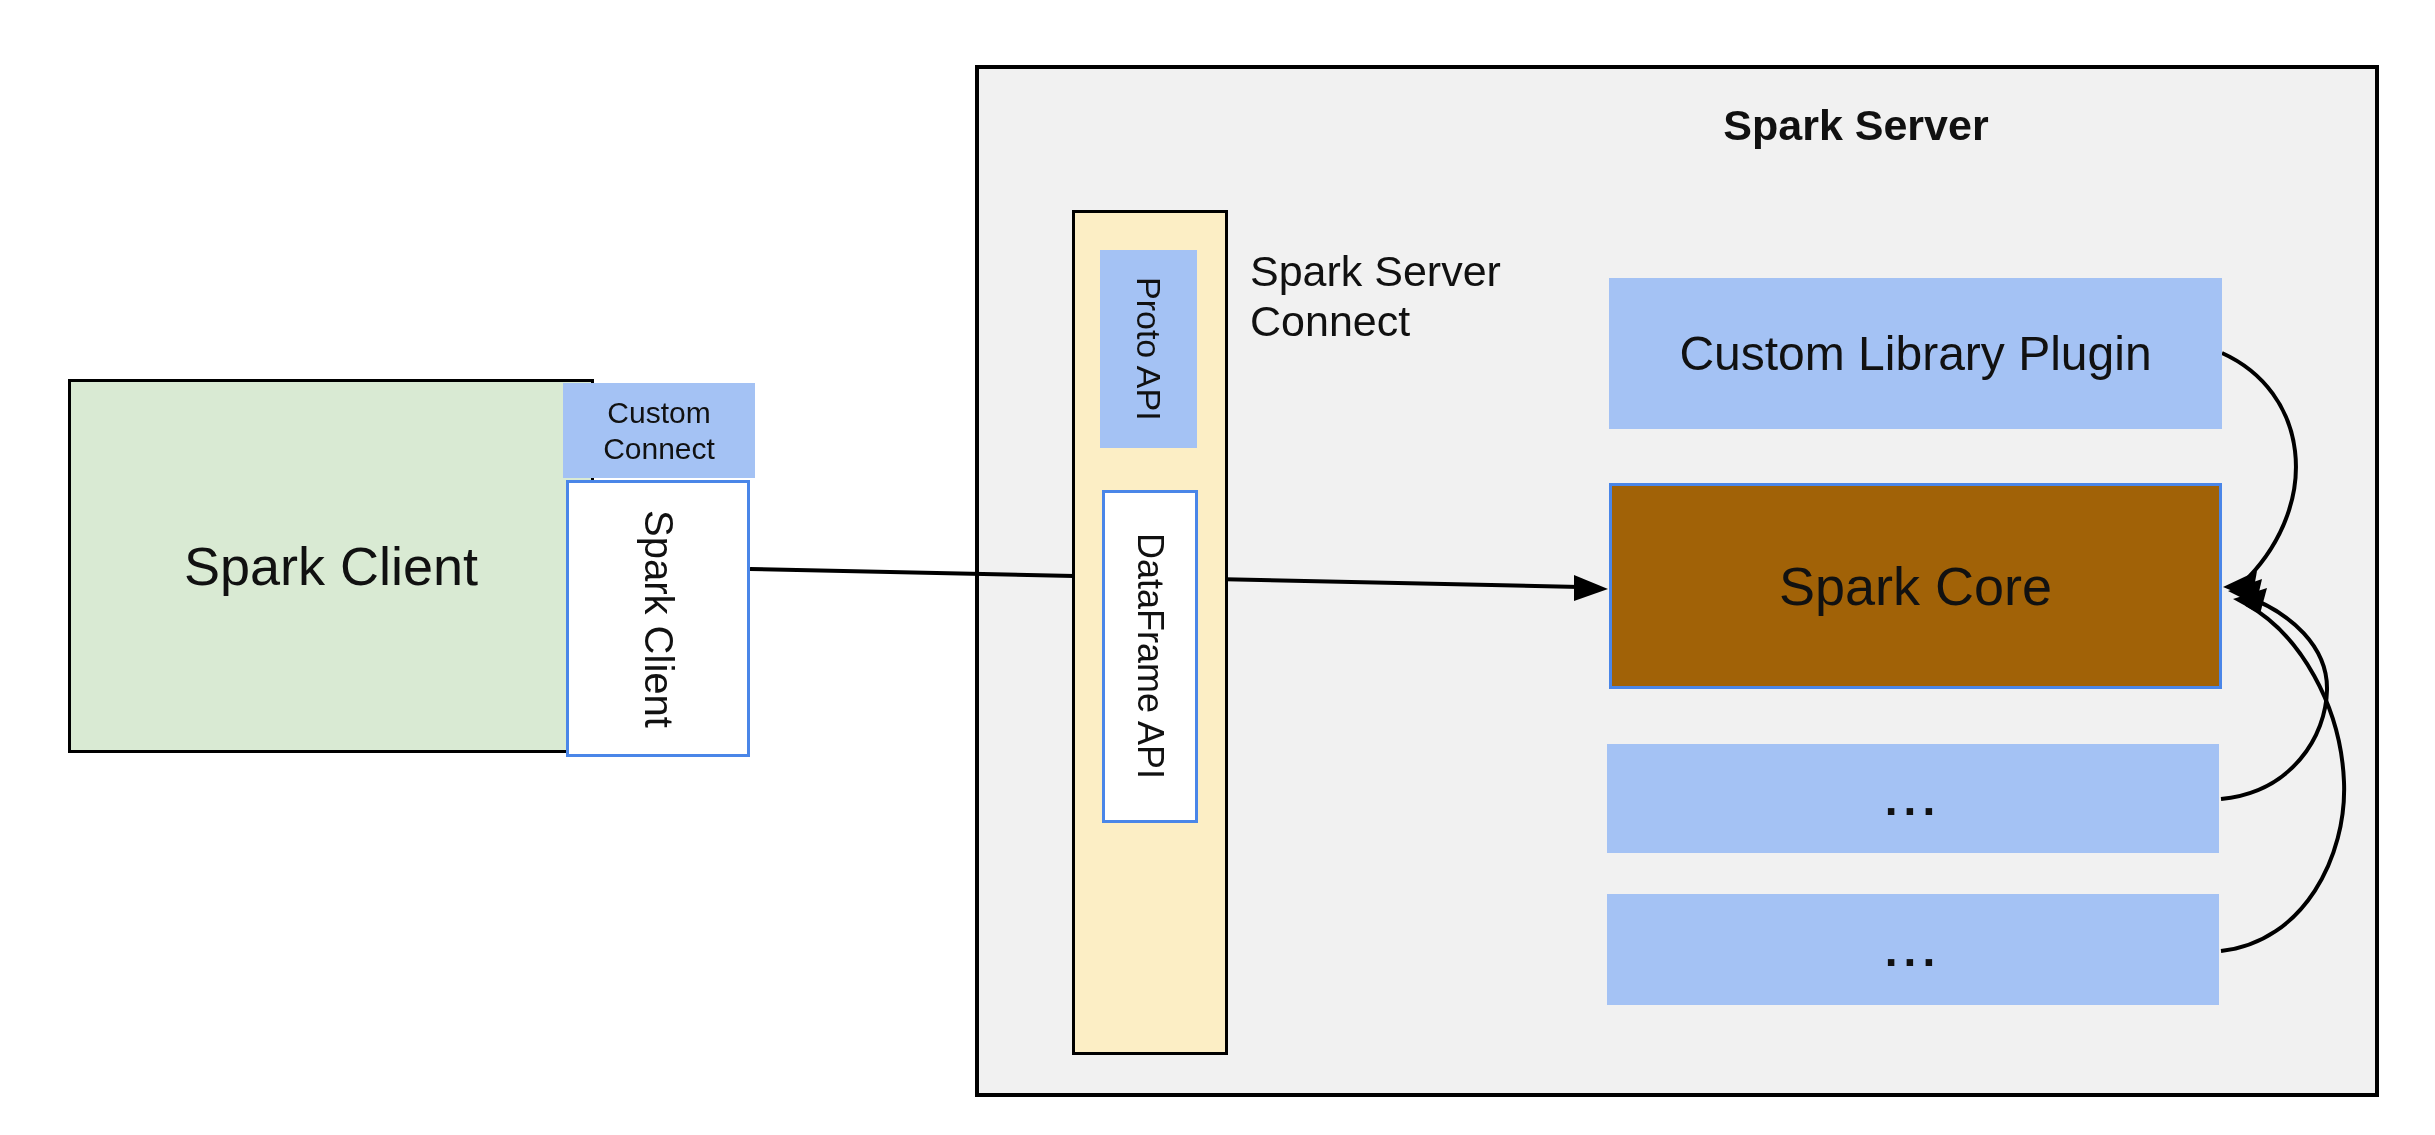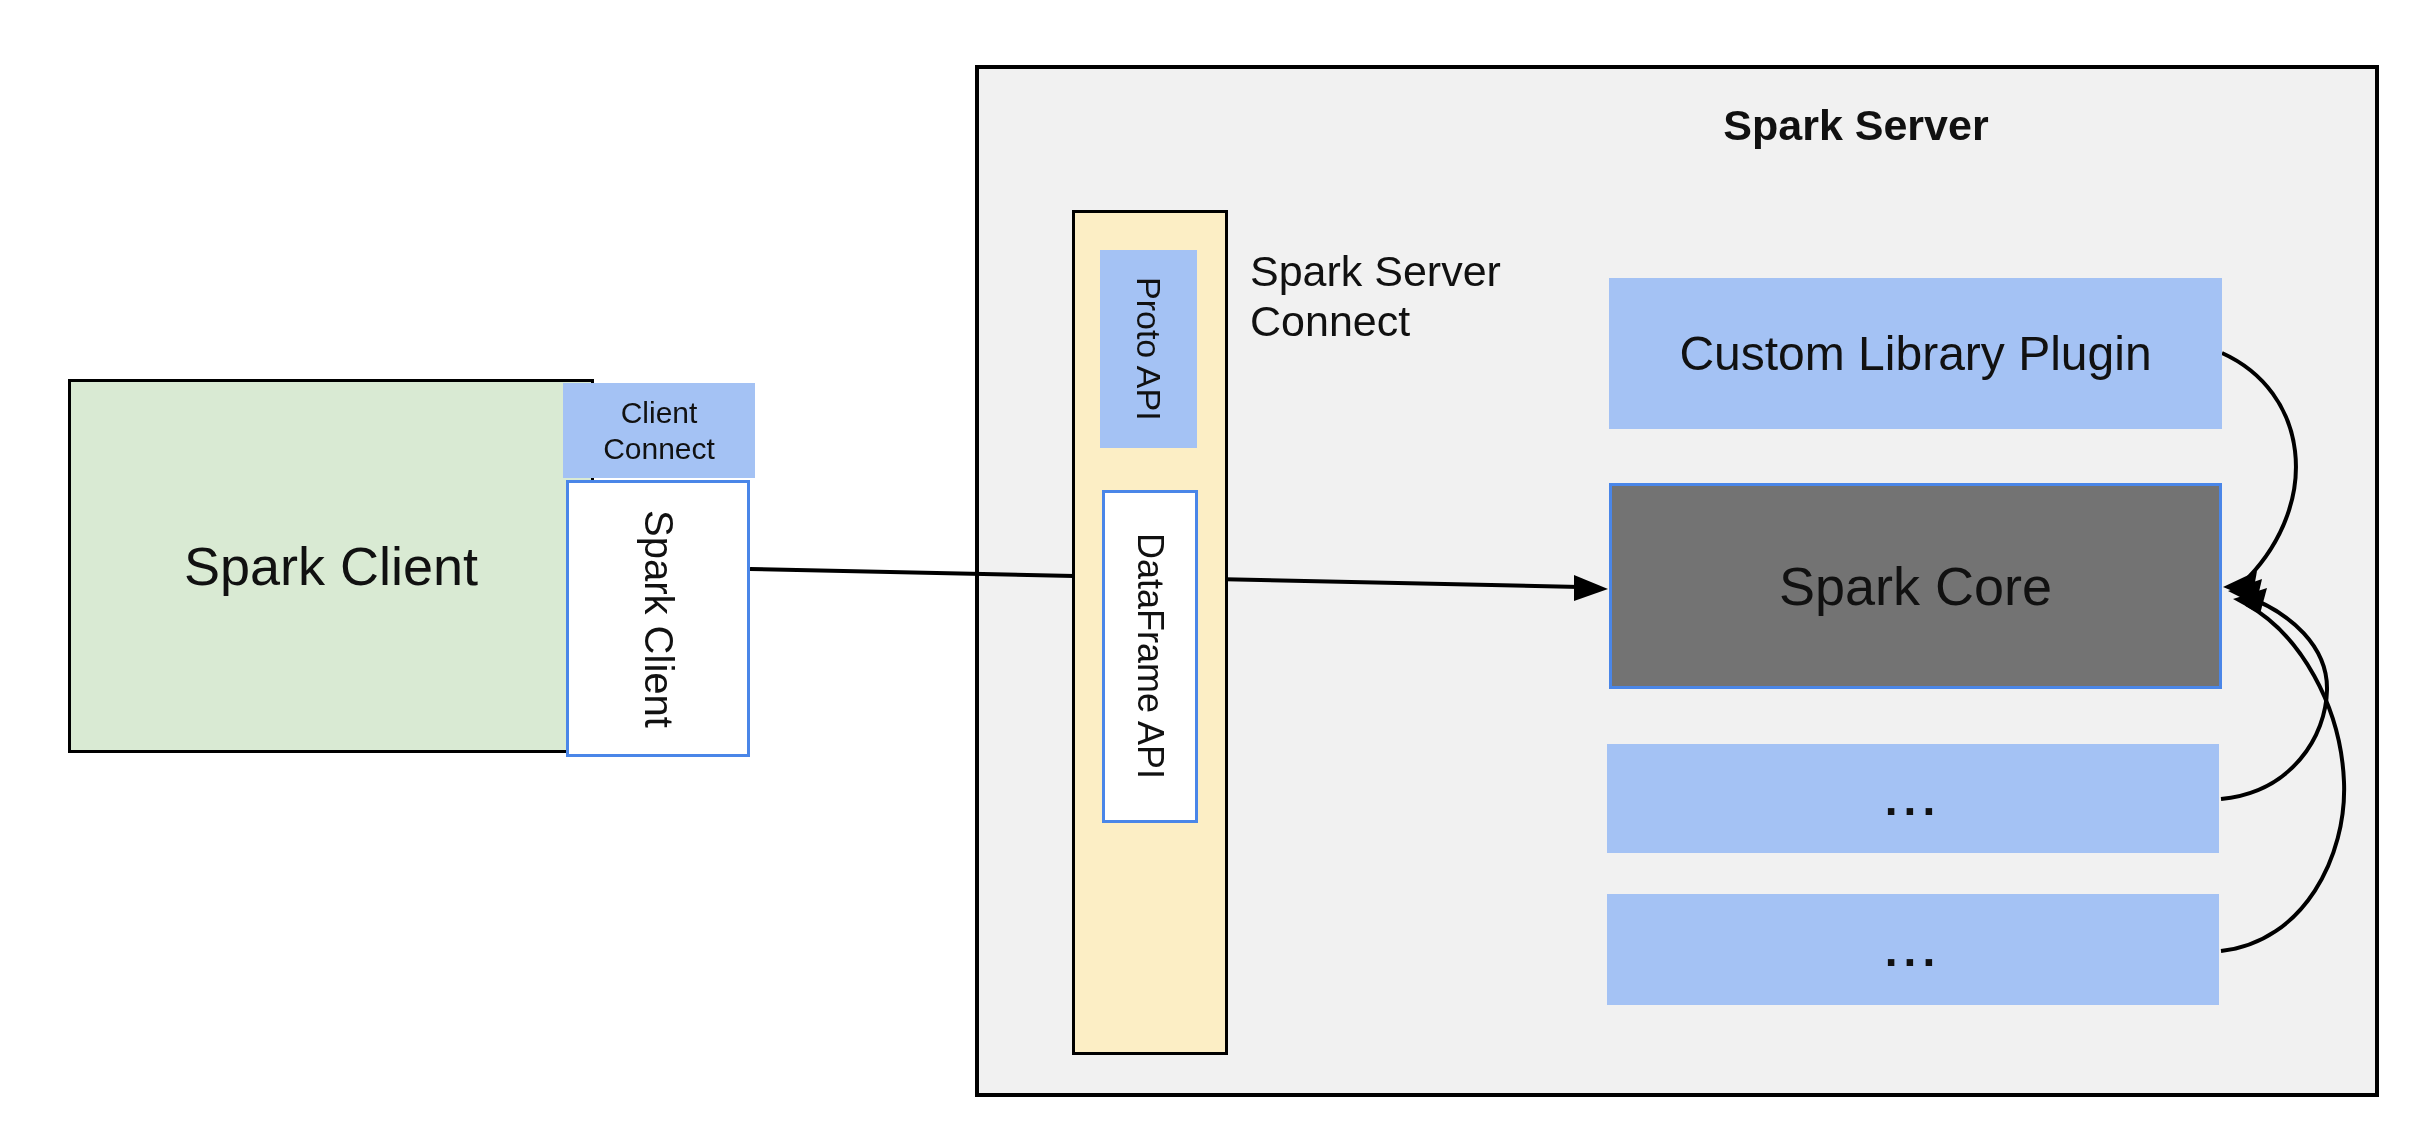--- a/index.html
+++ b/index.html
@@ -88,21 +88,21 @@
   }
 
   
   #custom-library-plugin-box {
     left: 1609px; top: 278px; width: 613px; height: 151px;
     background: #A4C2F4;
     font-size: 48px;
   }
   #spark-core-box {
     left: 1609px; top: 483px; width: 613px; height: 206px;
-    background: #737373;
+    background: #a16207;
     border: 3px solid #4A86E8;
     font-size: 54px;
   }
   #plugin-slot-1-box {
     left: 1607px; top: 744px; width: 612px; height: 109px;
     background: #A4C2F4;
     font-size: 46px; font-weight: bold; letter-spacing: 6px;
   }
   #plugin-slot-2-box {
     left: 1607px; top: 894px; width: 612px; height: 111px;
@@ -140,21 +140,21 @@
   <div id="spark-server-title" class="abs layer3">Spark Server</div>
   <div id="spark-server-library-label" class="abs layer3">
     <div>Spark Server</div>
     <div>Connect</div>
   </div>
 
   <div id="client-app-box" class="box centered layer3">
     <div>Spark Client</div>
   </div>
   <div id="client-package-box" class="box centered layer4">
-    <div>Client</div>
+    <div>Custom</div>
     <div>Connect</div>
   </div>
   <div id="spark-client-box" class="box centered layer4">
     <span class="vtext">Spark Client</span>
   </div>
 
   <div id="connect-api-bar" class="box layer3"></div>
   <div id="proto-api-box" class="box centered layer4">
     <span class="vtext">Proto API</span>
   </div>

